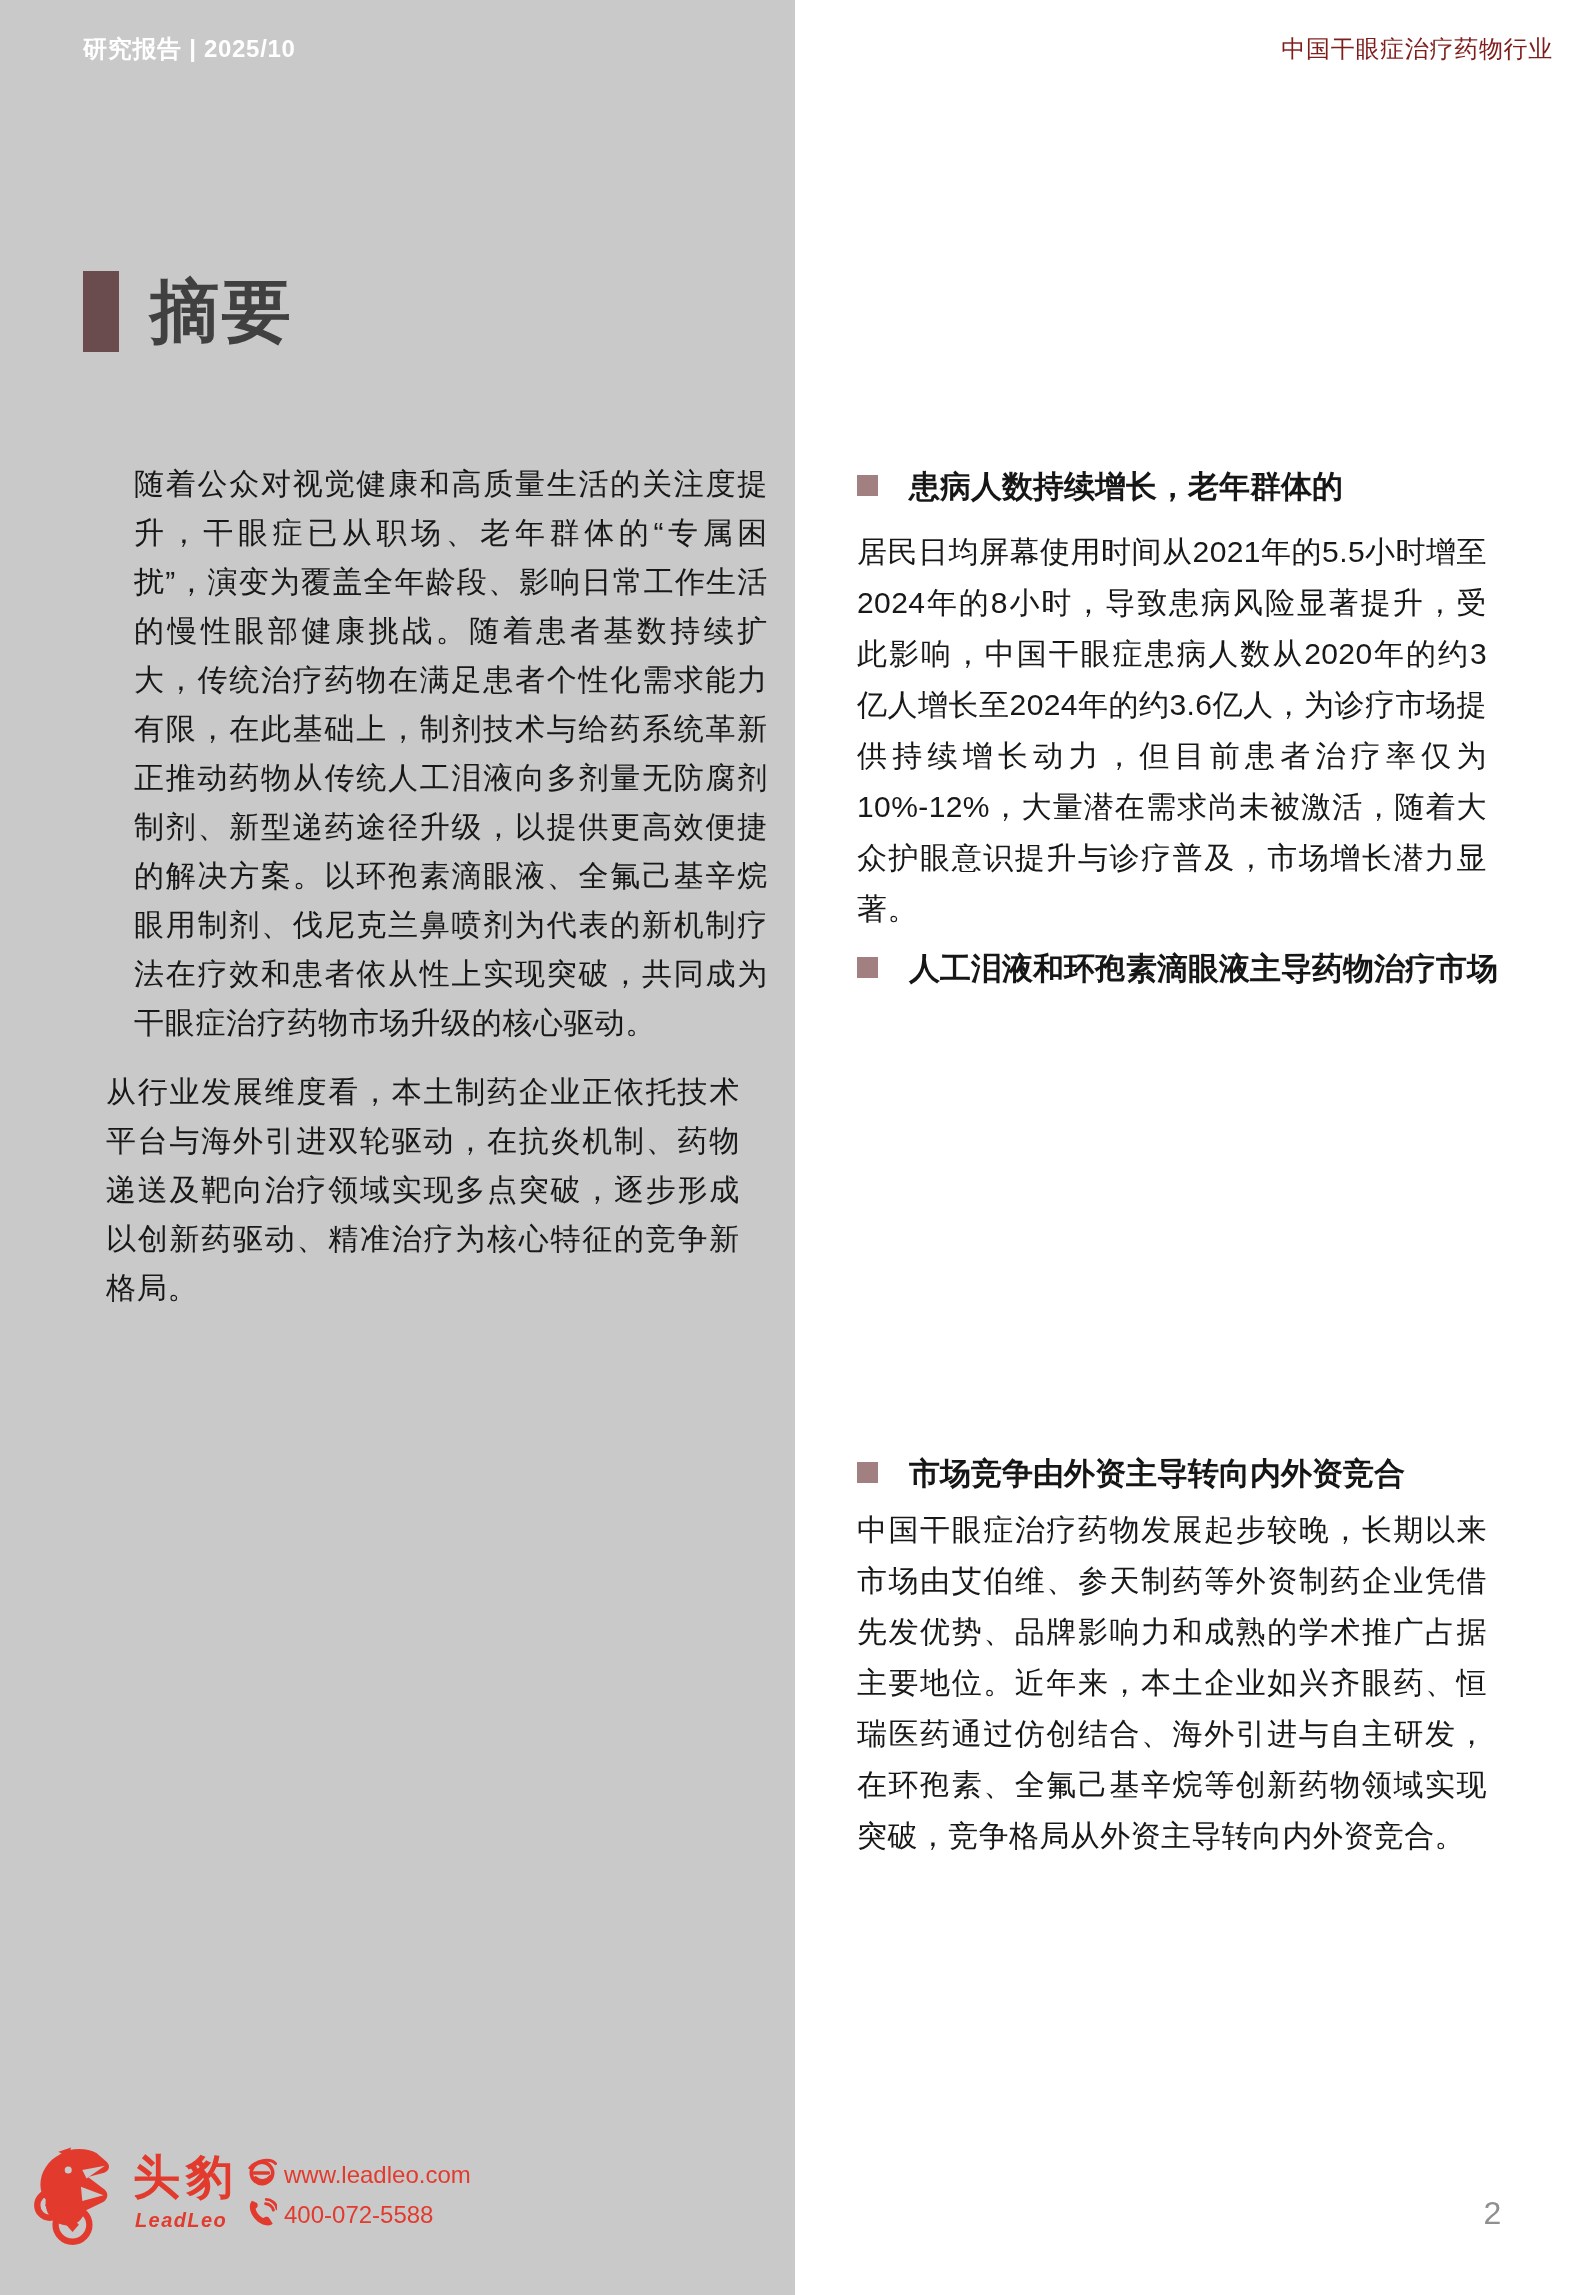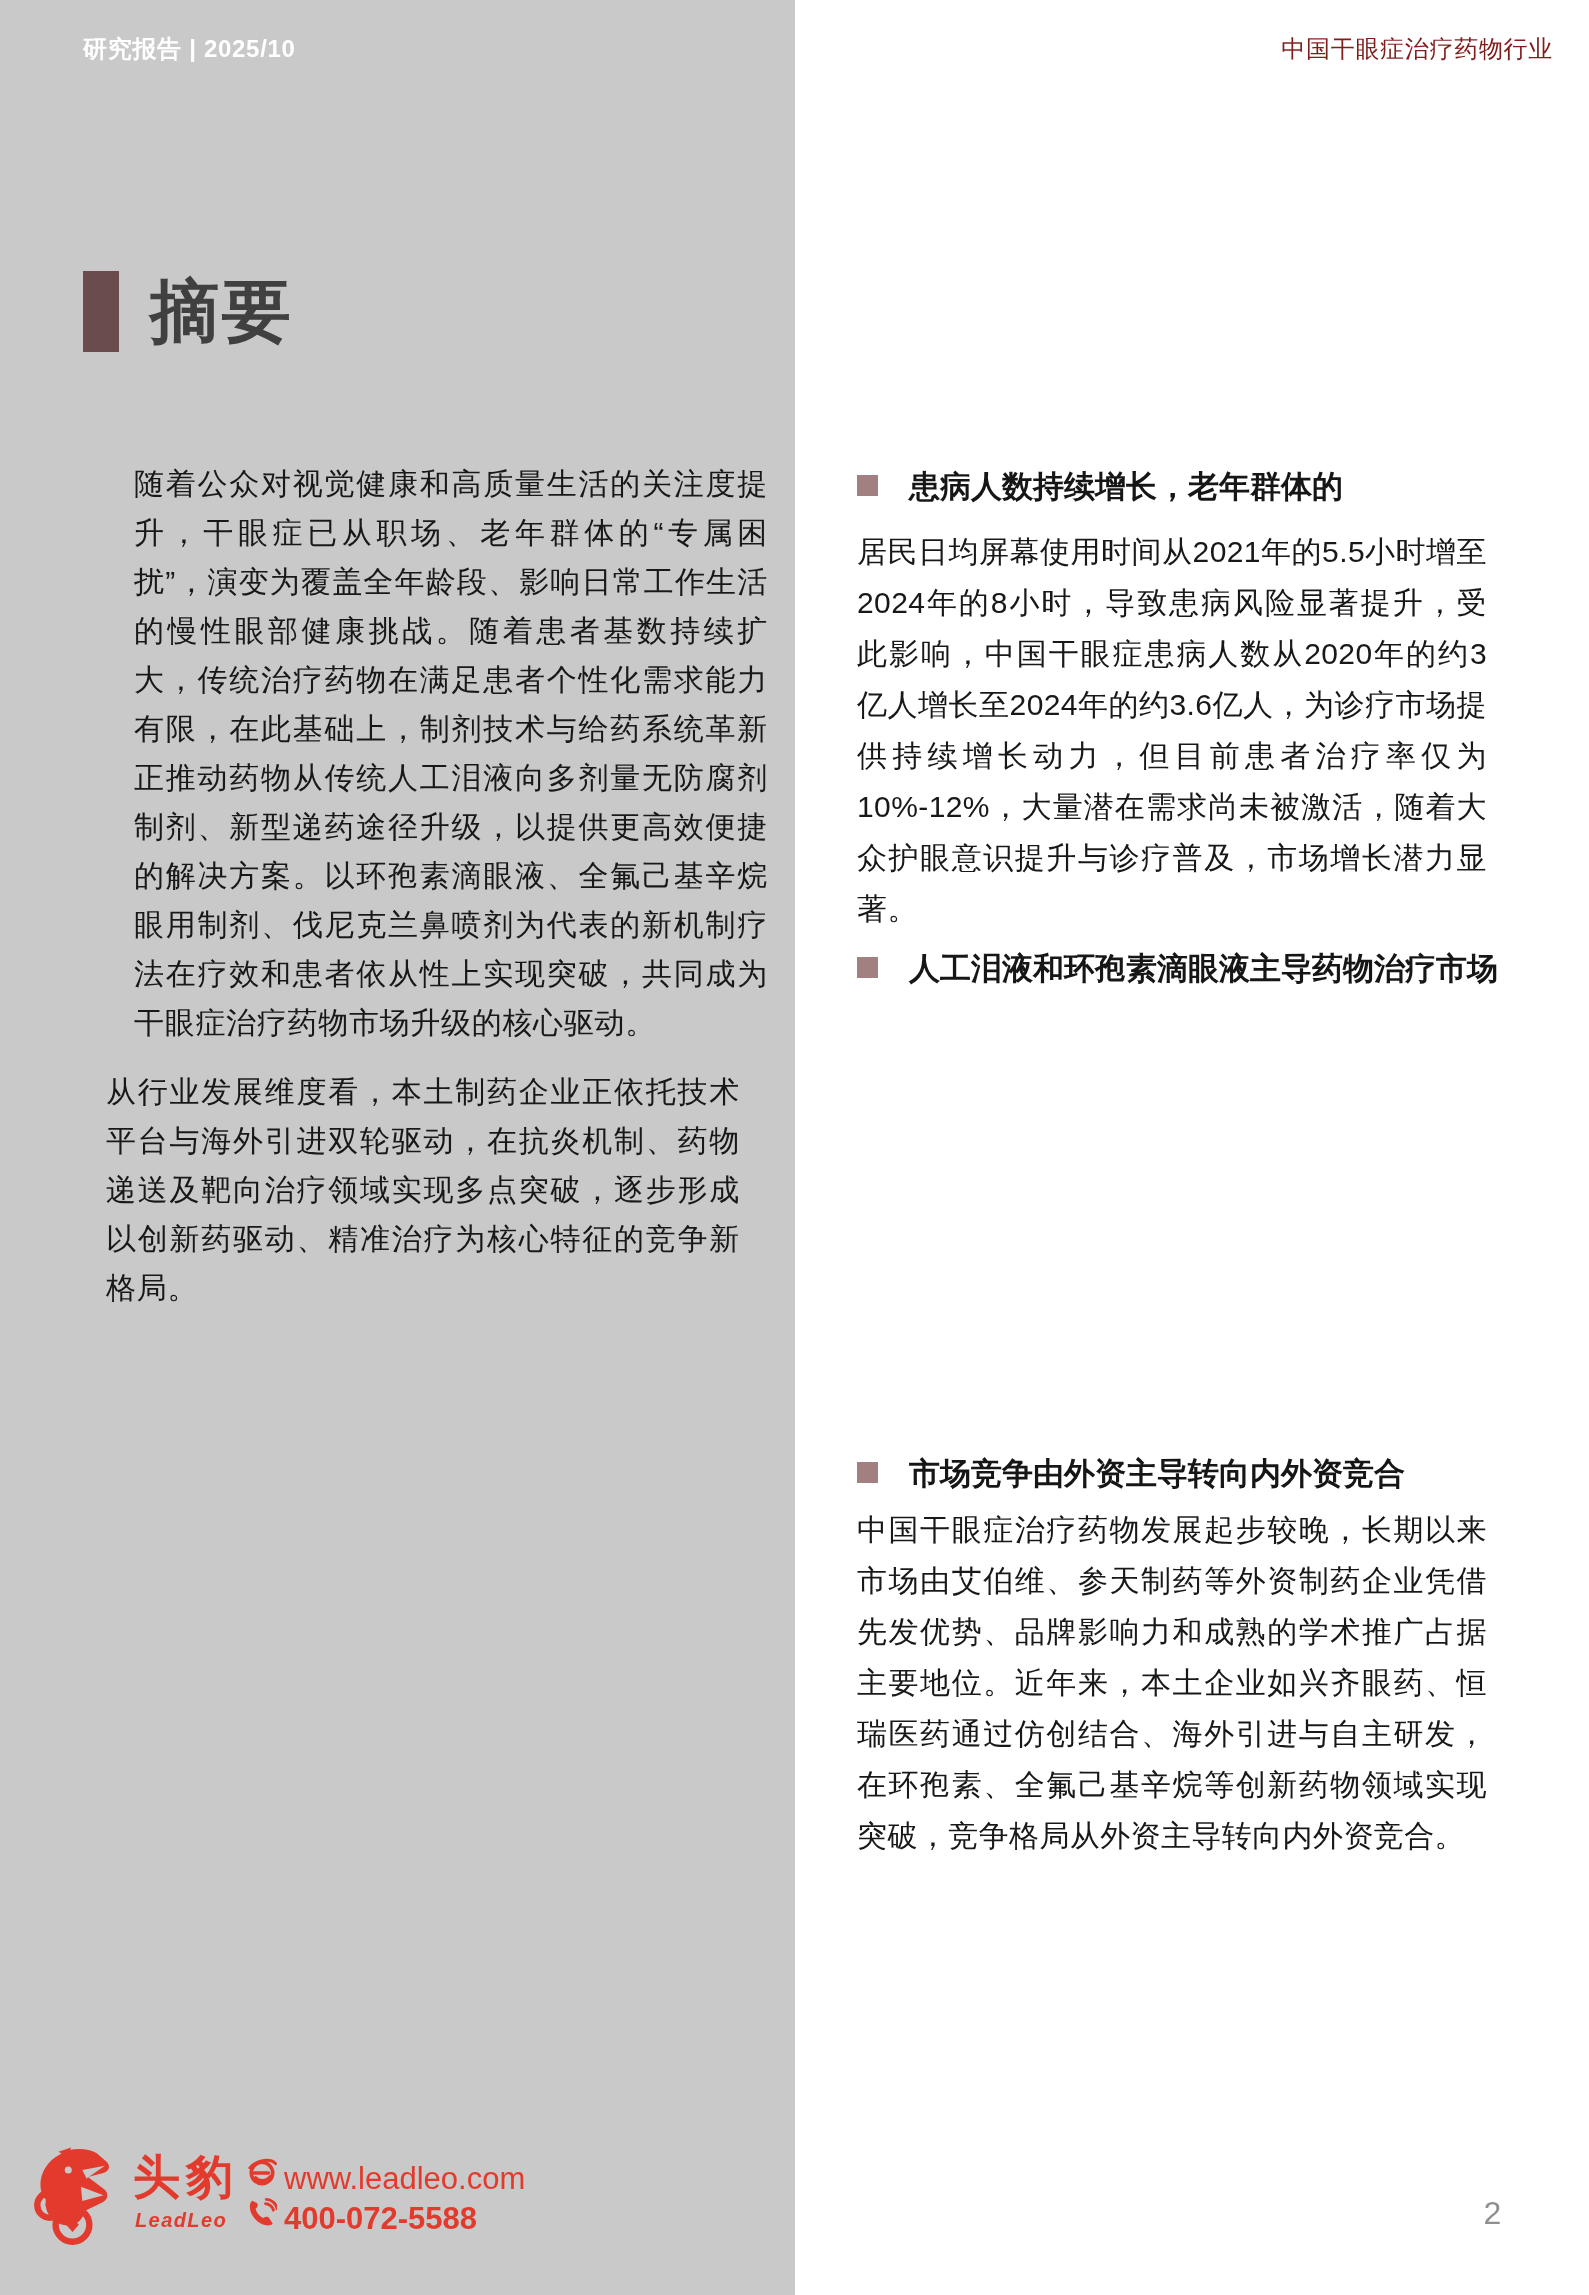--- a/index.html
+++ b/index.html
@@ -19,22 +19,22 @@
   .sec-head{position:absolute;left:909px;font-size:31px;line-height:39px;font-weight:bold;color:#161616;white-space:nowrap;}
   .sec-body{position:absolute;left:857px;width:630px;font-size:30px;line-height:51px;color:#181818;text-align:justify;letter-spacing:0.4px;}
   .b1{top:475px;} .h1{top:467px;} .t1{top:526px;}
   .b2{top:957px;} .h2{top:949px;} .t2{top:997px;}
   .b3{top:1462px;} .h3{top:1454px;} .t3{top:1504px;}
   .logo-graphic{position:absolute;left:32.5px;top:2146px;width:86px;height:100px;}
   .brand-cn{position:absolute;left:133px;top:2146px;font-size:47px;font-weight:bold;color:#e23b2e;letter-spacing:5.7px;white-space:nowrap;}
   .brand-en{position:absolute;left:135px;top:2209px;font-size:20px;font-weight:bold;font-style:italic;color:#e23b2e;letter-spacing:1.4px;white-space:nowrap;}
   .contact-icon{position:absolute;left:247px;width:30px;height:30px;}
   .ci1{top:2158px;} .ci2{top:2198px;}
-  .contact-text{position:absolute;left:284px;font-size:31px;color:#e23b2e;white-space:nowrap;}
-  .ct1{top:2161px;} .ct2{top:2201px;font-weight:bold;}
+  .contact-text{position:absolute;left:284px;font-size:24px;color:#e23b2e;white-space:nowrap;}
+  .ct1{top:2161px;} .ct2{top:2201px;}
   .page-num{position:absolute;left:1475px;top:2195px;width:35px;font-size:32px;color:#8f8f8f;text-align:center;}
 </style>
 </head>
 <body>
 
 <div id="page">
 
   <div class="left-panel"></div>
 
   <div class="hdr-left">研究报告 | 2025/10</div>

